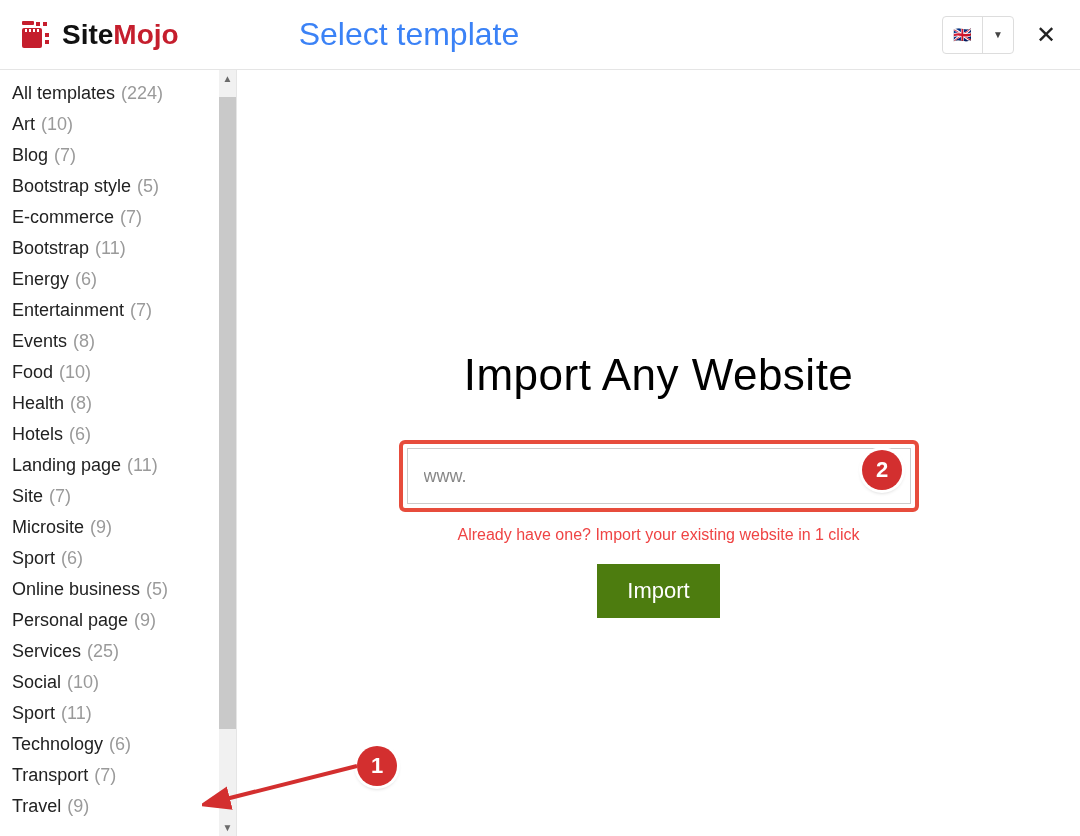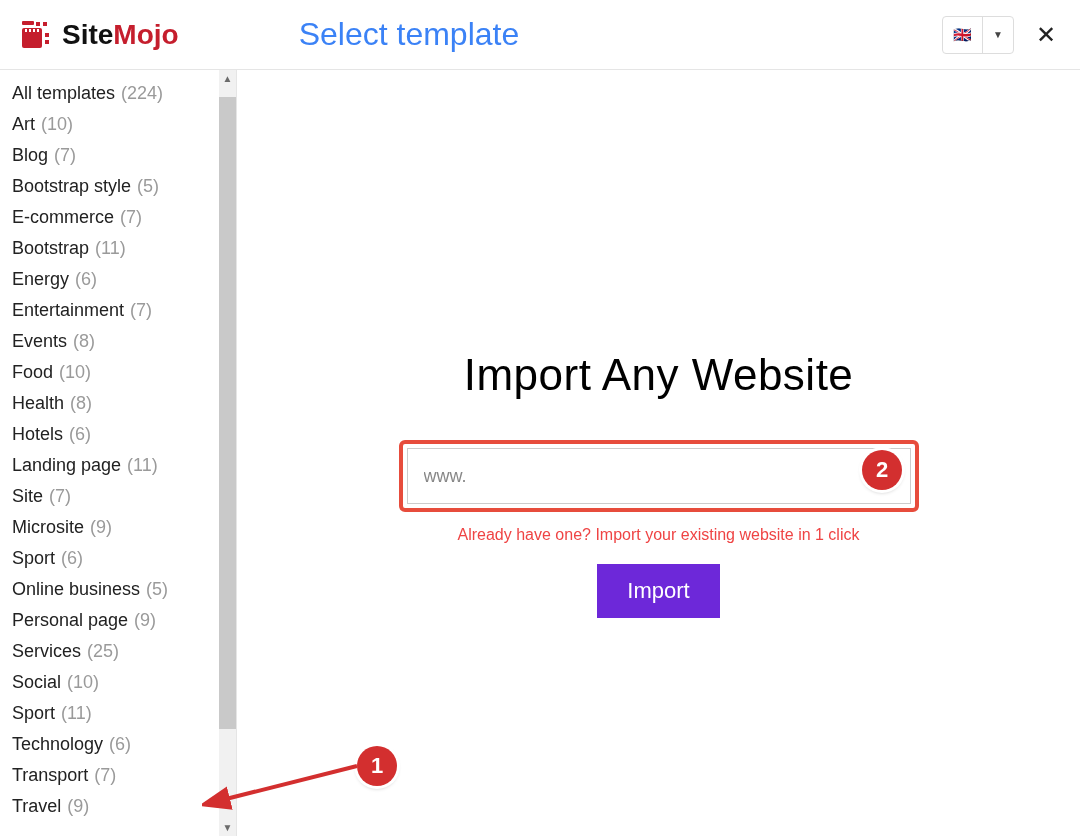--- a/index.html
+++ b/index.html
@@ -58,21 +58,21 @@
     flex:1; margin:4px; border:1px solid #ccc; height:calc(100% - 8px);
     display:flex; align-items:center; padding:0 14px;
   }
   .url-input {
     flex:1; border:none; outline:none; font-size:18px; color:#a16207;
     background:transparent;
   }
   .url-input::placeholder{ color:#888; }
   .sub-text { margin-top:14px; font-size:16px; color:#ef4444; }
   .import-btn {
-    display:inline-block; margin-top:20px; background:#6d28d9; color:#fff;
+    display:inline-block; margin-top:20px; background:#4d7c0f; color:#fff;
     font-size:22px; padding:14px 30px; border:none; border-radius:0; cursor:pointer;
   }
 
   
   .badge {
     position:absolute; width:40px; height:40px; border-radius:50%;
     background:#d32f2f; color:#fff; font-size:22px; font-weight:700;
     display:flex; align-items:center; justify-content:center;
     box-shadow: 0 0 0 3px rgba(255,255,255,1), 0 2px 4px rgba(0,0,0,.3);
   }

